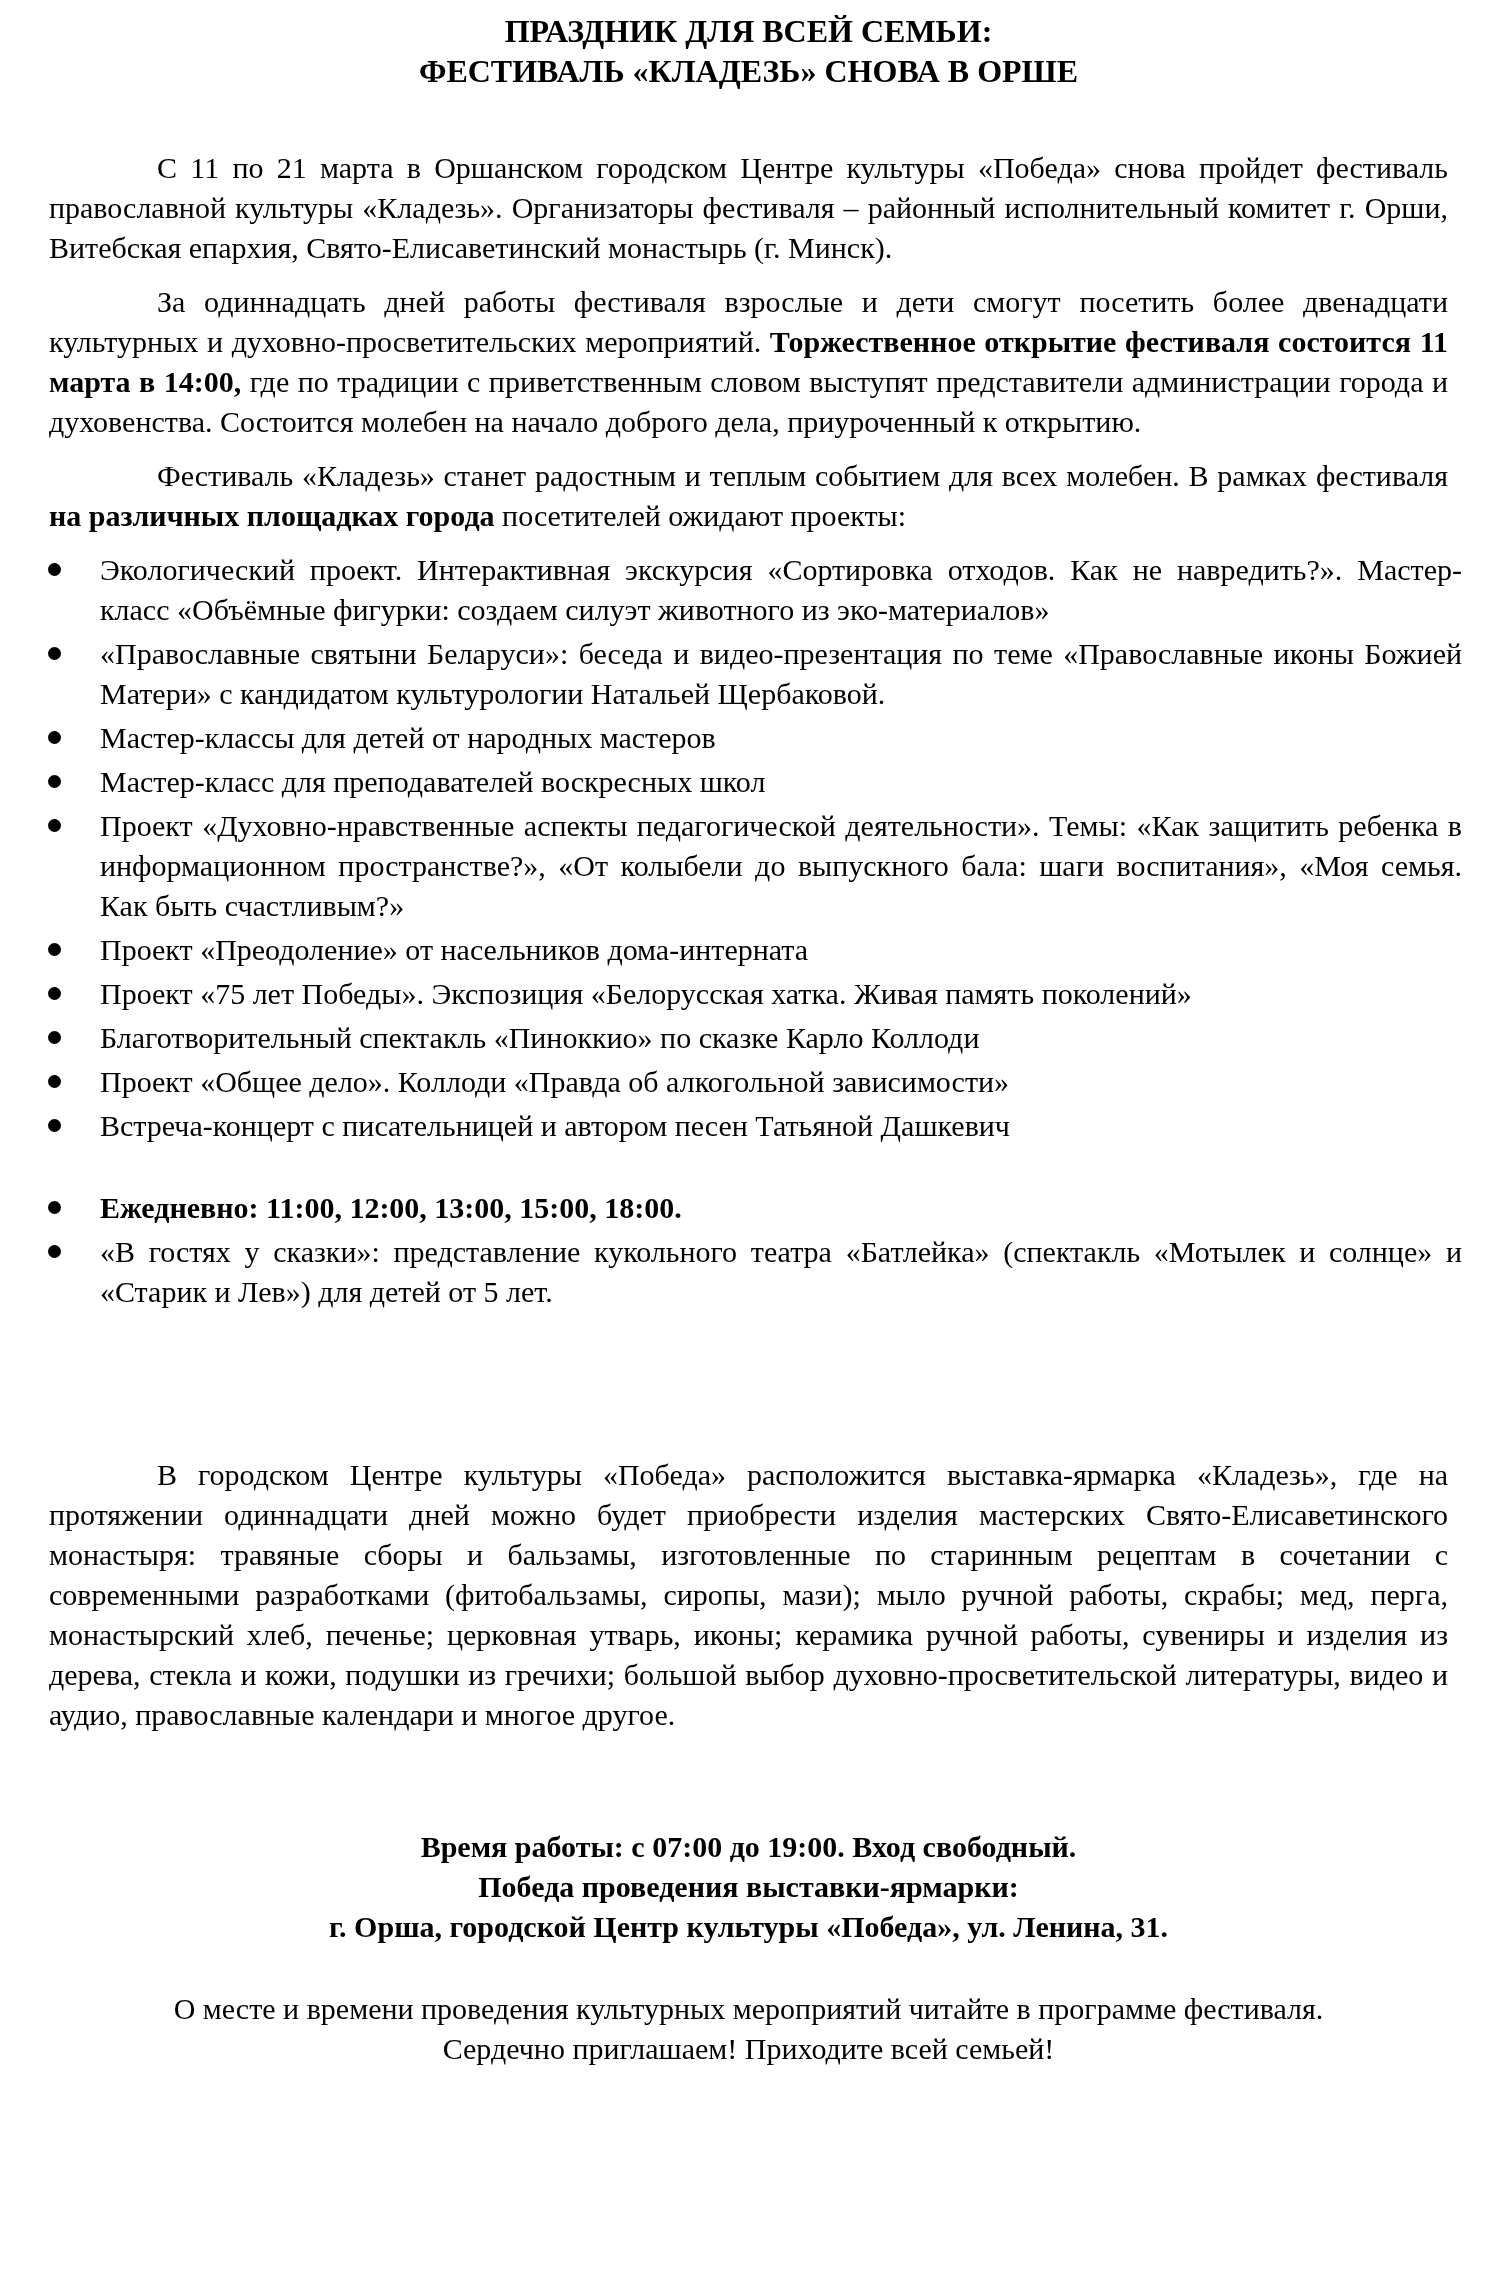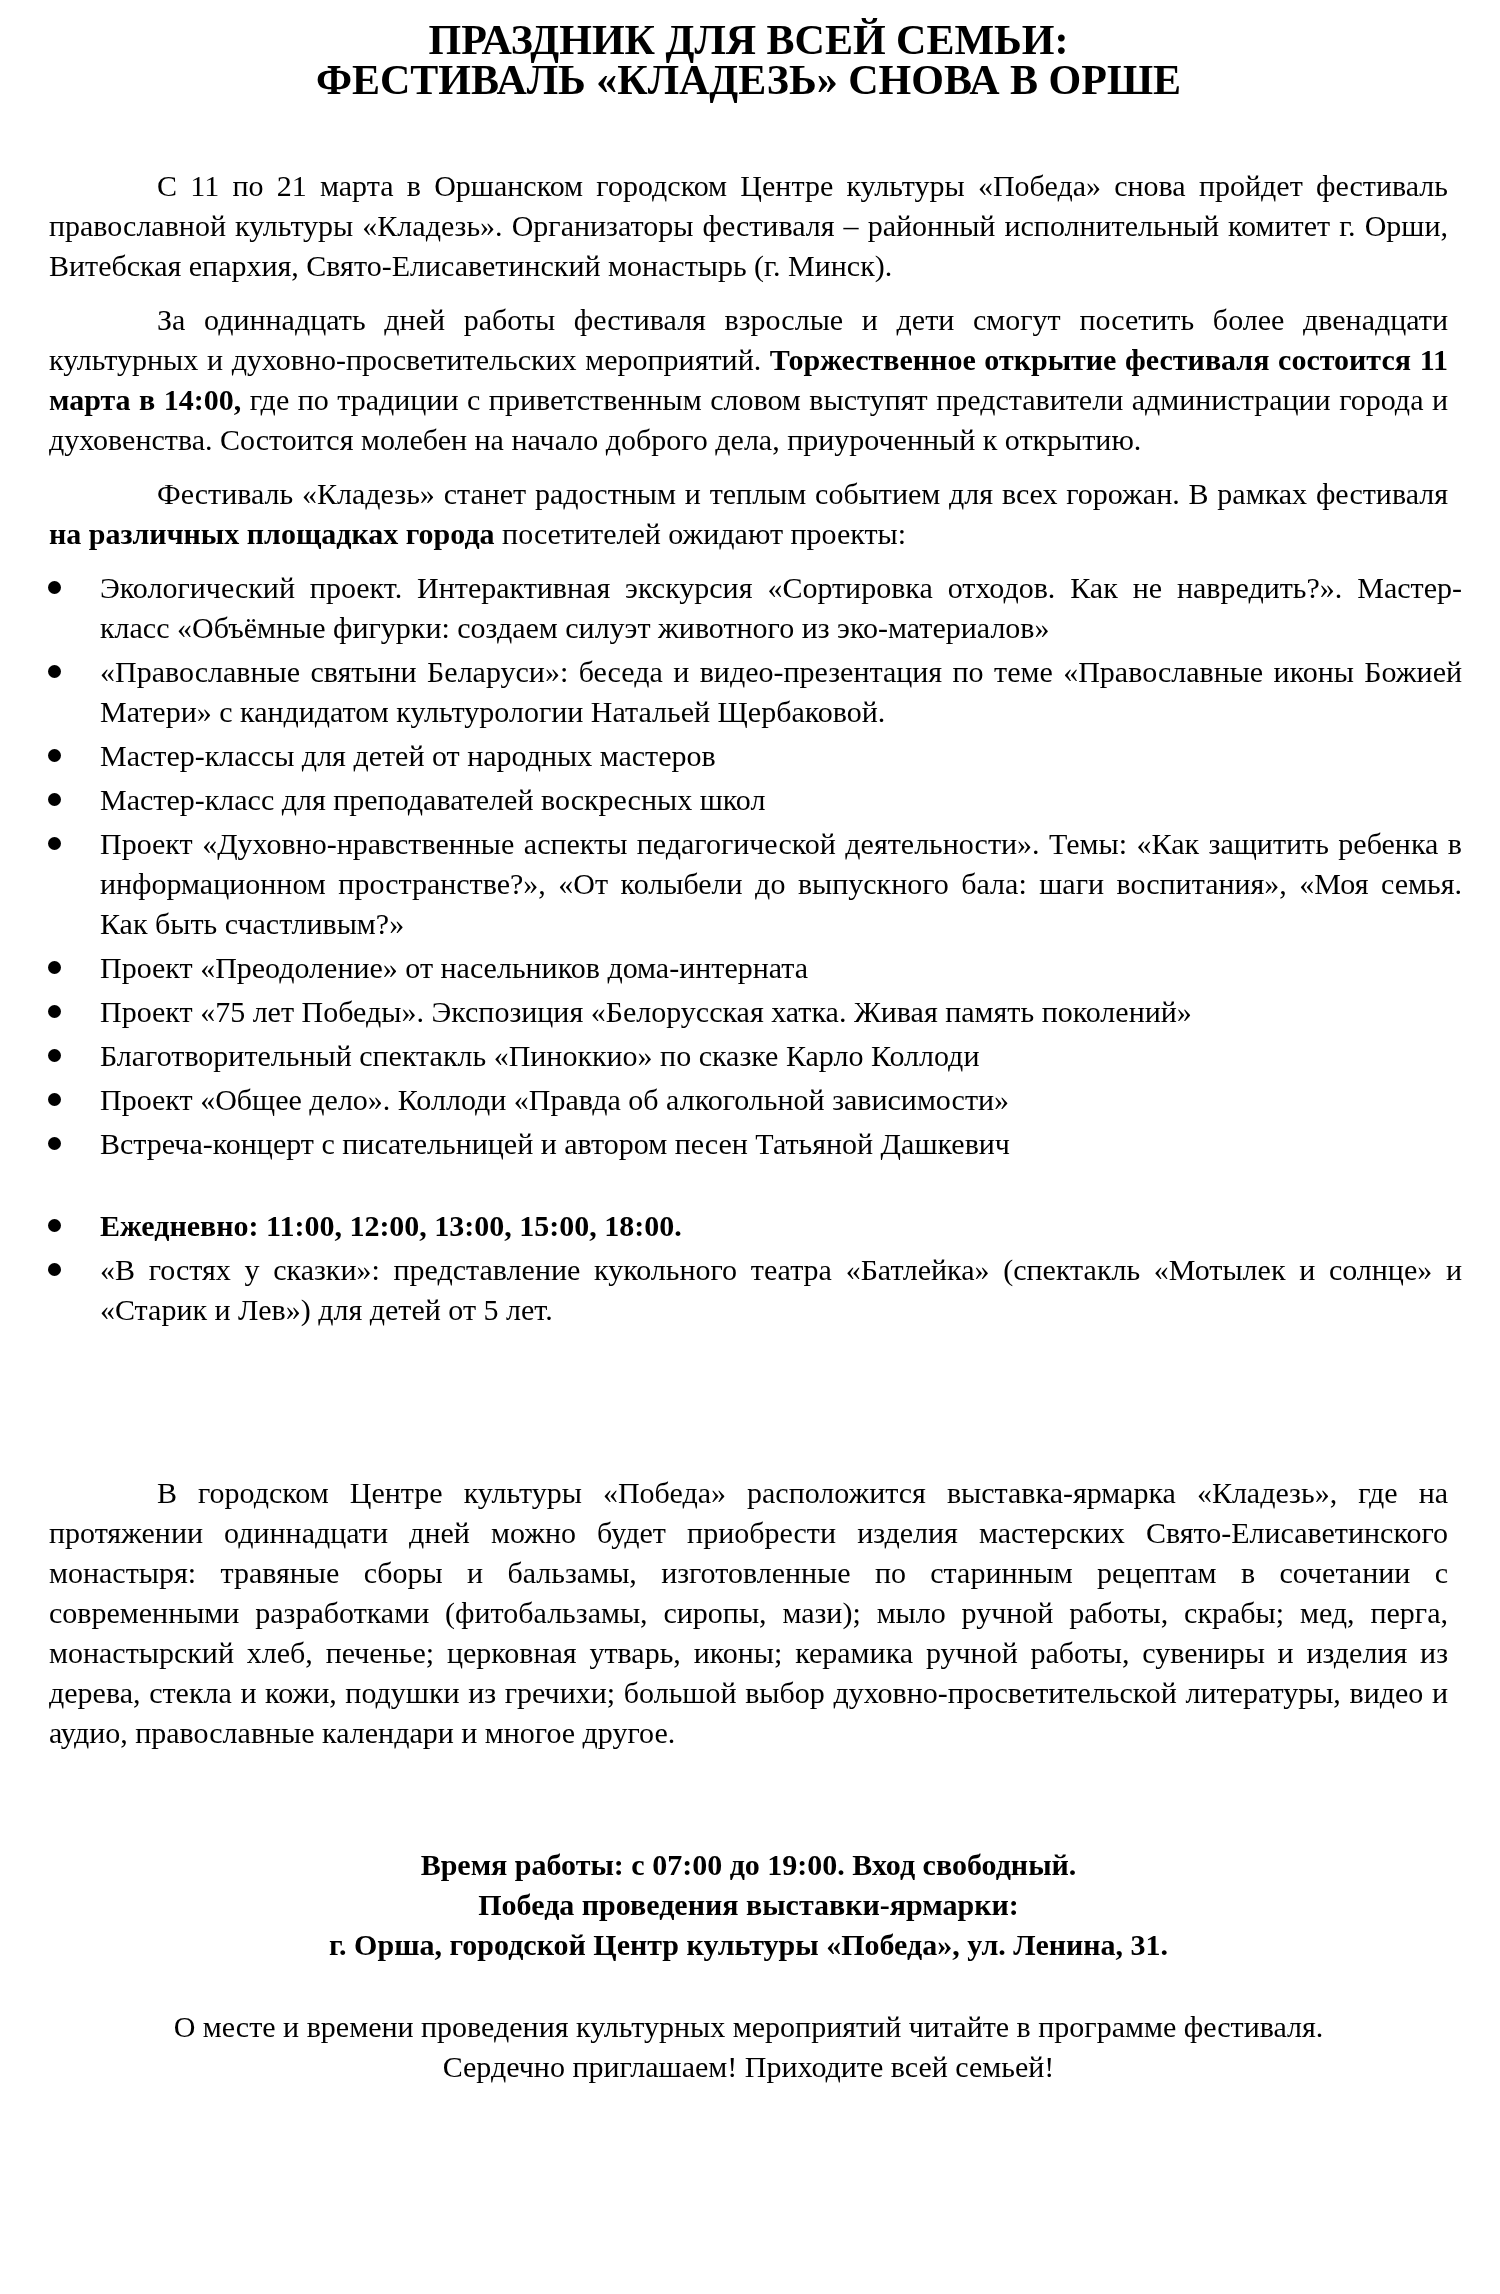--- a/index.html
+++ b/index.html
@@ -14,22 +14,22 @@
     box-sizing: border-box;
     padding: 8px 38px 0 35px;
     background: #ffffff;
     color: #000000;
     font-family: "Liberation Serif", "DejaVu Serif", serif;
     font-size: 30px;
     line-height: 40px;
     overflow: hidden;
   }
   .doc-title {
-    margin: 12px;
-    font-size: 42px;
+    margin: 3px;
+    font-size: 32px;
     font-weight: bold;
     line-height: 40px;
     text-align: center;
   }
   .title-line { display: block; }
   .gap-after-title { height: 40px; }
   .para {
     margin: 14px;
     text-align: justify;
   }
@@ -74,21 +74,21 @@
     <span class="title-line">ПРАЗДНИК ДЛЯ ВСЕЙ СЕМЬИ:</span>
     <span class="title-line">ФЕСТИВАЛЬ «КЛАДЕЗЬ» СНОВА В ОРШЕ</span>
   </h1>
 
   <div class="gap-after-title"></div>
 
   <p class="para indent">С 11 по 21 марта в Оршанском городском Центре культуры «Победа» снова пройдет фестиваль православной культуры «Кладезь». Организаторы фестиваля – районный исполнительный комитет г. Орши, Витебская епархия, Свято-Елисаветинский монастырь (г. Минск).</p>
 
   <p class="para indent"><span>За одиннадцать дней работы фестиваля взрослые и дети смогут посетить более двенадцати культурных и духовно-просветительских мероприятий. </span><b>Торжественное открытие фестиваля состоится 11 марта в 14:00,</b><span> где по традиции с приветственным словом выступят представители администрации города и духовенства. Состоится молебен на начало доброго дела, приуроченный к открытию.</span></p>
 
-  <p class="para indent"><span>Фестиваль «Кладезь» станет радостным и теплым событием для всех горожан. В рамках фестиваля </span><b>на различных площадках города</b><span> посетителей ожидают проекты:</span></p>
+  <p class="para indent"><span>Фестиваль «Кладезь» станет радостным и теплым событием для всех молебен. В рамках фестиваля </span><b>на различных площадках города</b><span> посетителей ожидают проекты:</span></p>
 
   <ul class="bullets">
     <li>Экологический проект. Интерактивная экскурсия «Сортировка отходов. Как не навредить?». Мастер-класс «Объёмные фигурки: создаем силуэт животного из эко-материалов»</li>
     <li>«Православные святыни Беларуси»: беседа и видео-презентация по теме «Православные иконы Божией Матери» с кандидатом культурологии Натальей Щербаковой.</li>
     <li>Мастер-классы для детей от народных мастеров</li>
     <li>Мастер-класс для преподавателей воскресных школ</li>
     <li>Проект «Духовно-нравственные аспекты педагогической деятельности». Темы: «Как защитить ребенка в информационном пространстве?», «От колыбели до выпускного бала: шаги воспитания», «Моя семья. Как быть счастливым?»</li>
     <li>Проект «Преодоление» от насельников дома-интерната</li>
     <li>Проект «75 лет Победы». Экспозиция «Белорусская хатка. Живая память поколений»</li>
     <li>Благотворительный спектакль «Пиноккио» по сказке Карло Коллоди</li>

